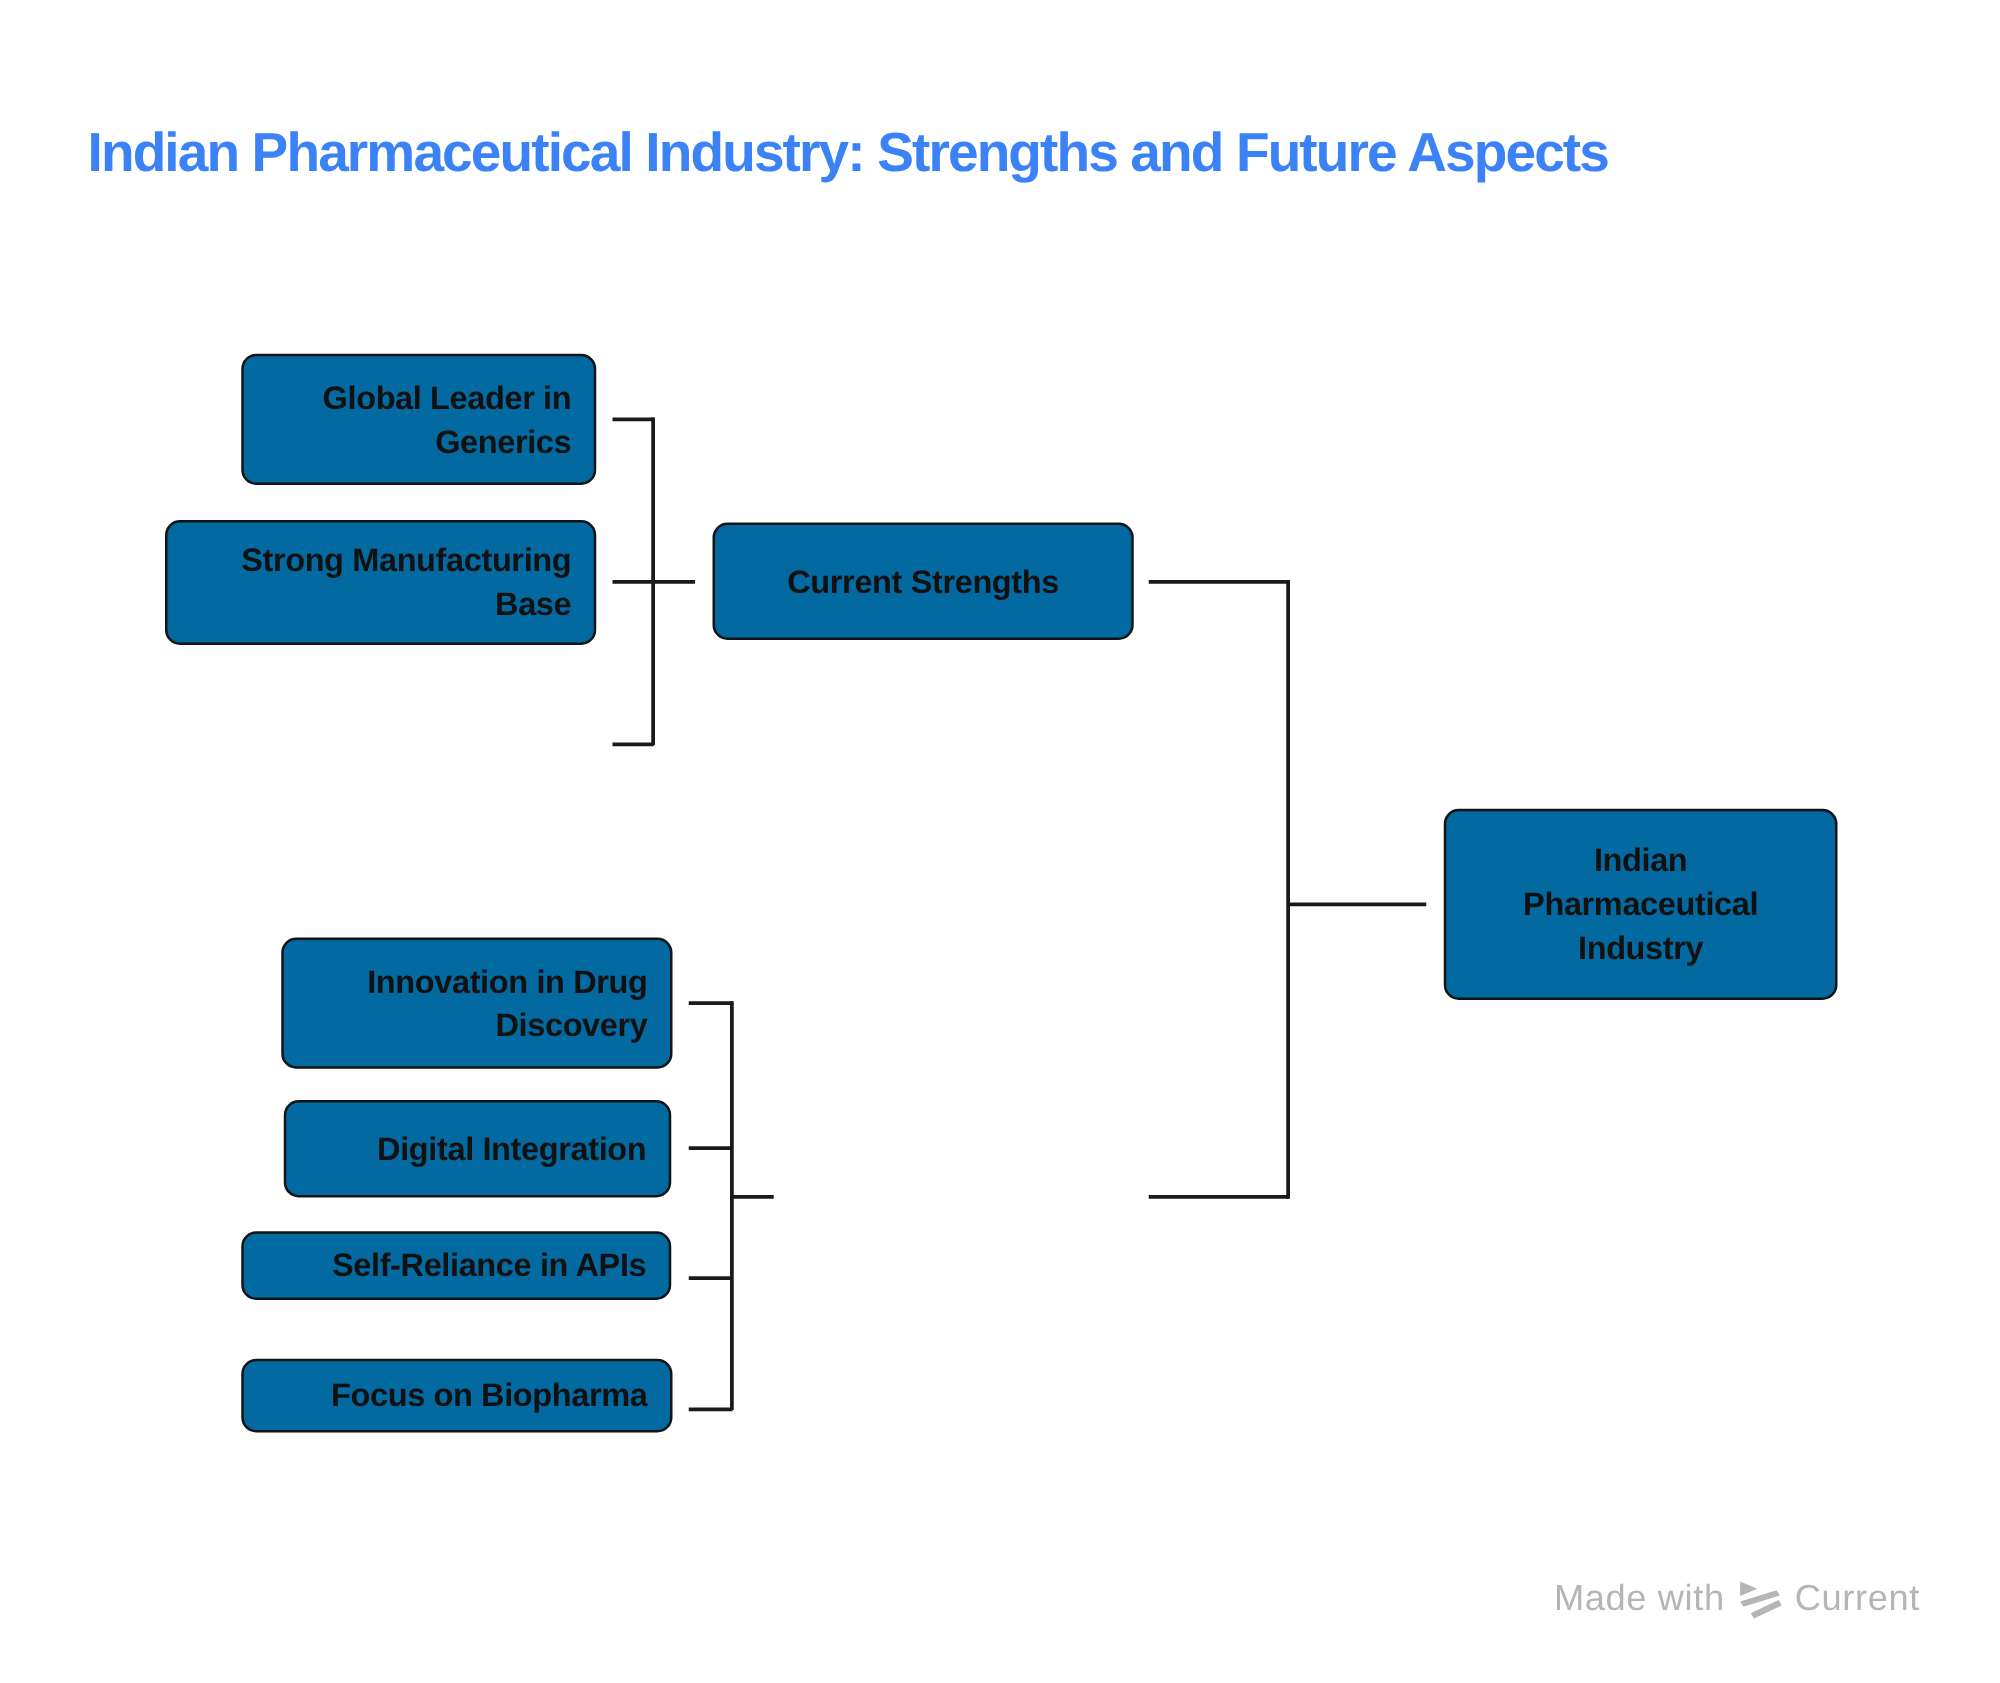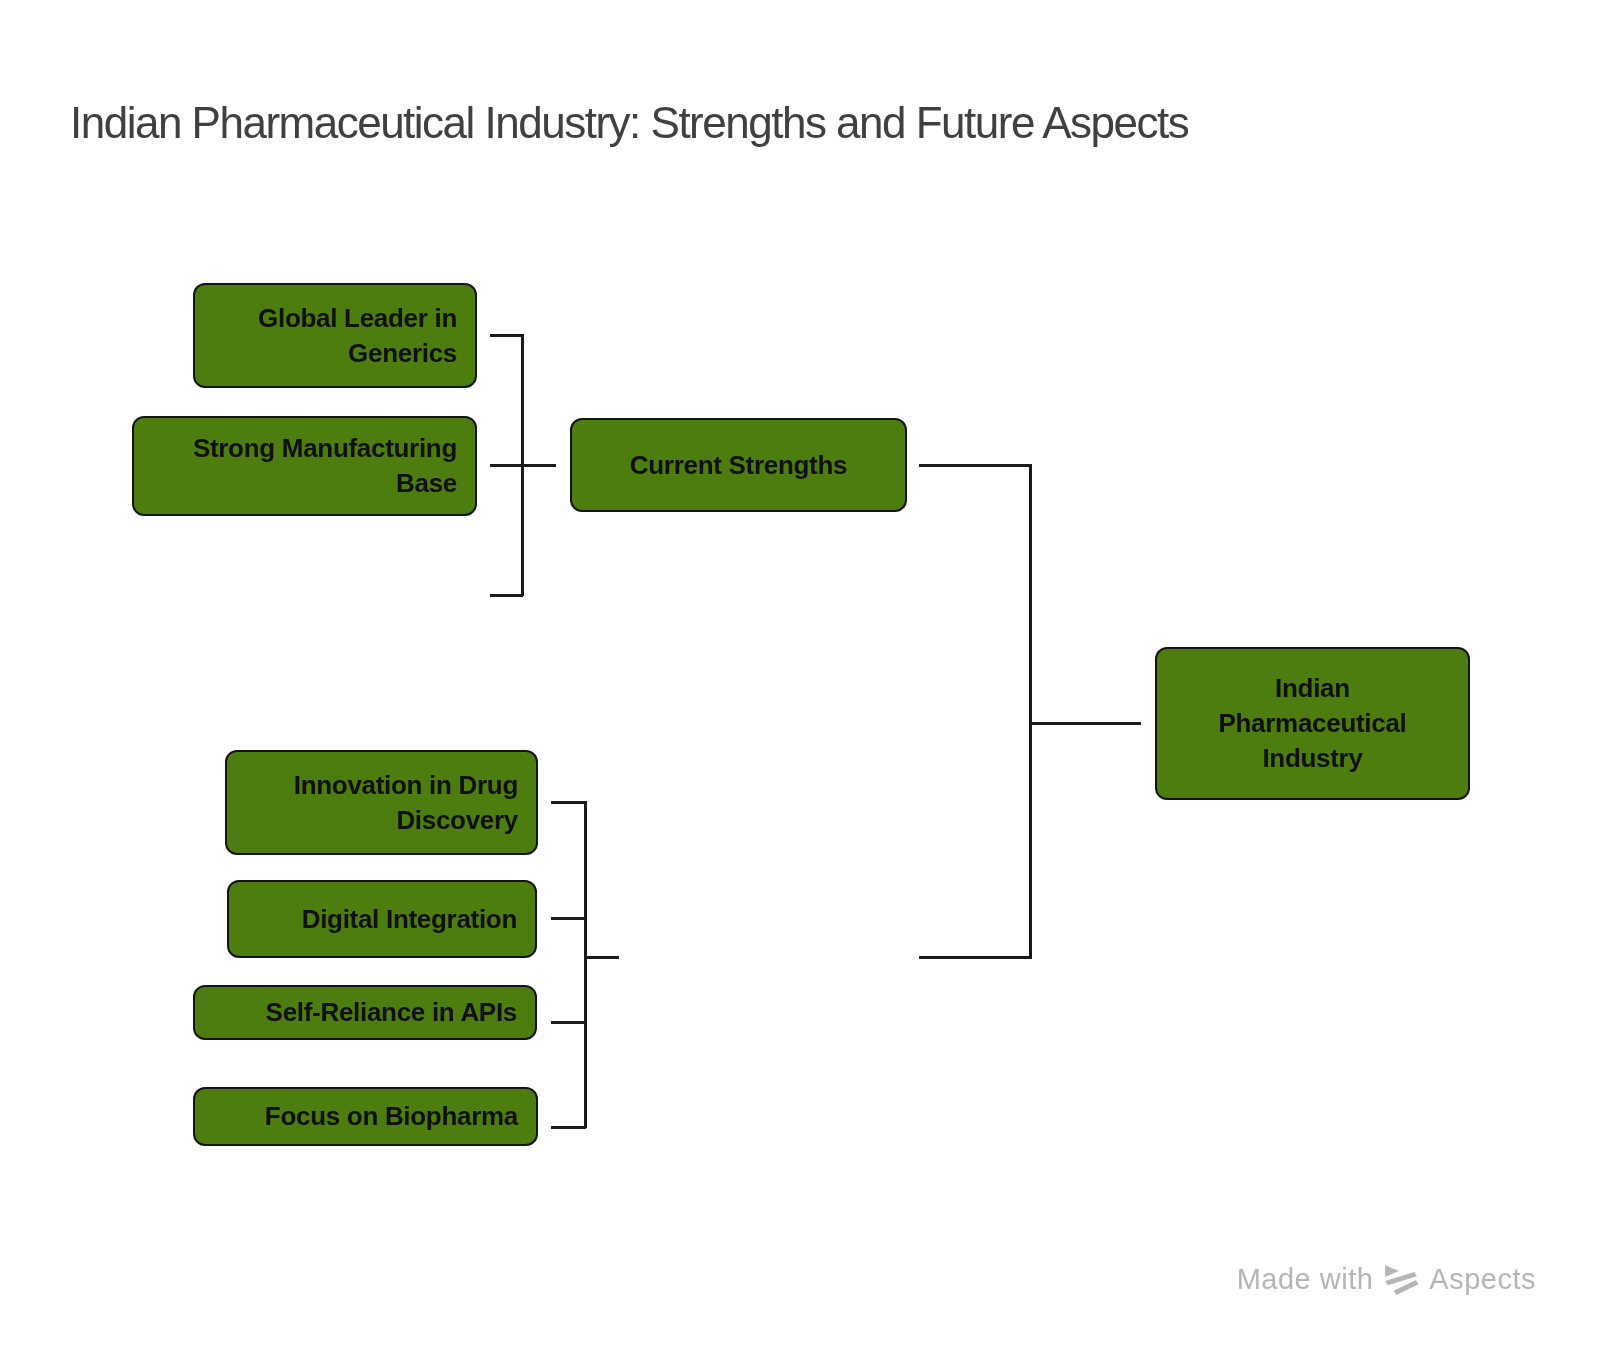--- a/index.html
+++ b/index.html
@@ -5,26 +5,26 @@
   html,body{margin:0;padding:0;background:#ffffff;}
   .canvas{
     position:relative;
     width:1600px;height:1346px;
     background:#ffffff;
     font-family:"Liberation Sans",sans-serif;
     overflow:hidden;
   }
   .title{
     position:absolute;left:70px;top:98px;
-    font-size:44px;font-weight:400;letter-spacing:-1.5px;
-    color:#404040;white-space:nowrap;
+    font-size:44px;font-weight:700;letter-spacing:-1.5px;
+    color:#3b82f6;white-space:nowrap;
   }
   .node{
     position:absolute;box-sizing:border-box;
-    background:#4d7c0f;
+    background:#0369a1;
     border:2.5px solid #141414;border-radius:12px;
     display:flex;align-items:center;
     font-size:26px;font-weight:700;line-height:35px;
     letter-spacing:-0.3px;color:#111111;
     white-space:pre-line;
   }
   .node.right{justify-content:flex-end;text-align:right;padding:6px 18px;}
   .node.center{justify-content:center;text-align:center;padding:6px 14px;}
   .line{position:absolute;background:#1a1a1a;}
   .h{height:2.5px;}
@@ -115,16 +115,16 @@
 
   <div class="watermark">
     <span>Made with</span>
     <span>
       <svg width="36" height="32" viewBox="0 0 34 30" fill="#b5b5b5" xmlns="http://www.w3.org/2000/svg">
         <polygon points="2,2 15,7.5 2,13"></polygon>
         <polygon points="2,17 29.5,8.5 32,12.5 4.5,21"></polygon>
         <polygon points="10,26 31,16 33.5,20 12.5,30"></polygon>
       </svg>
     </span>
-    <span>Aspects</span>
+    <span>Current</span>
   </div>
 
 </div>
 
 </body></html>

